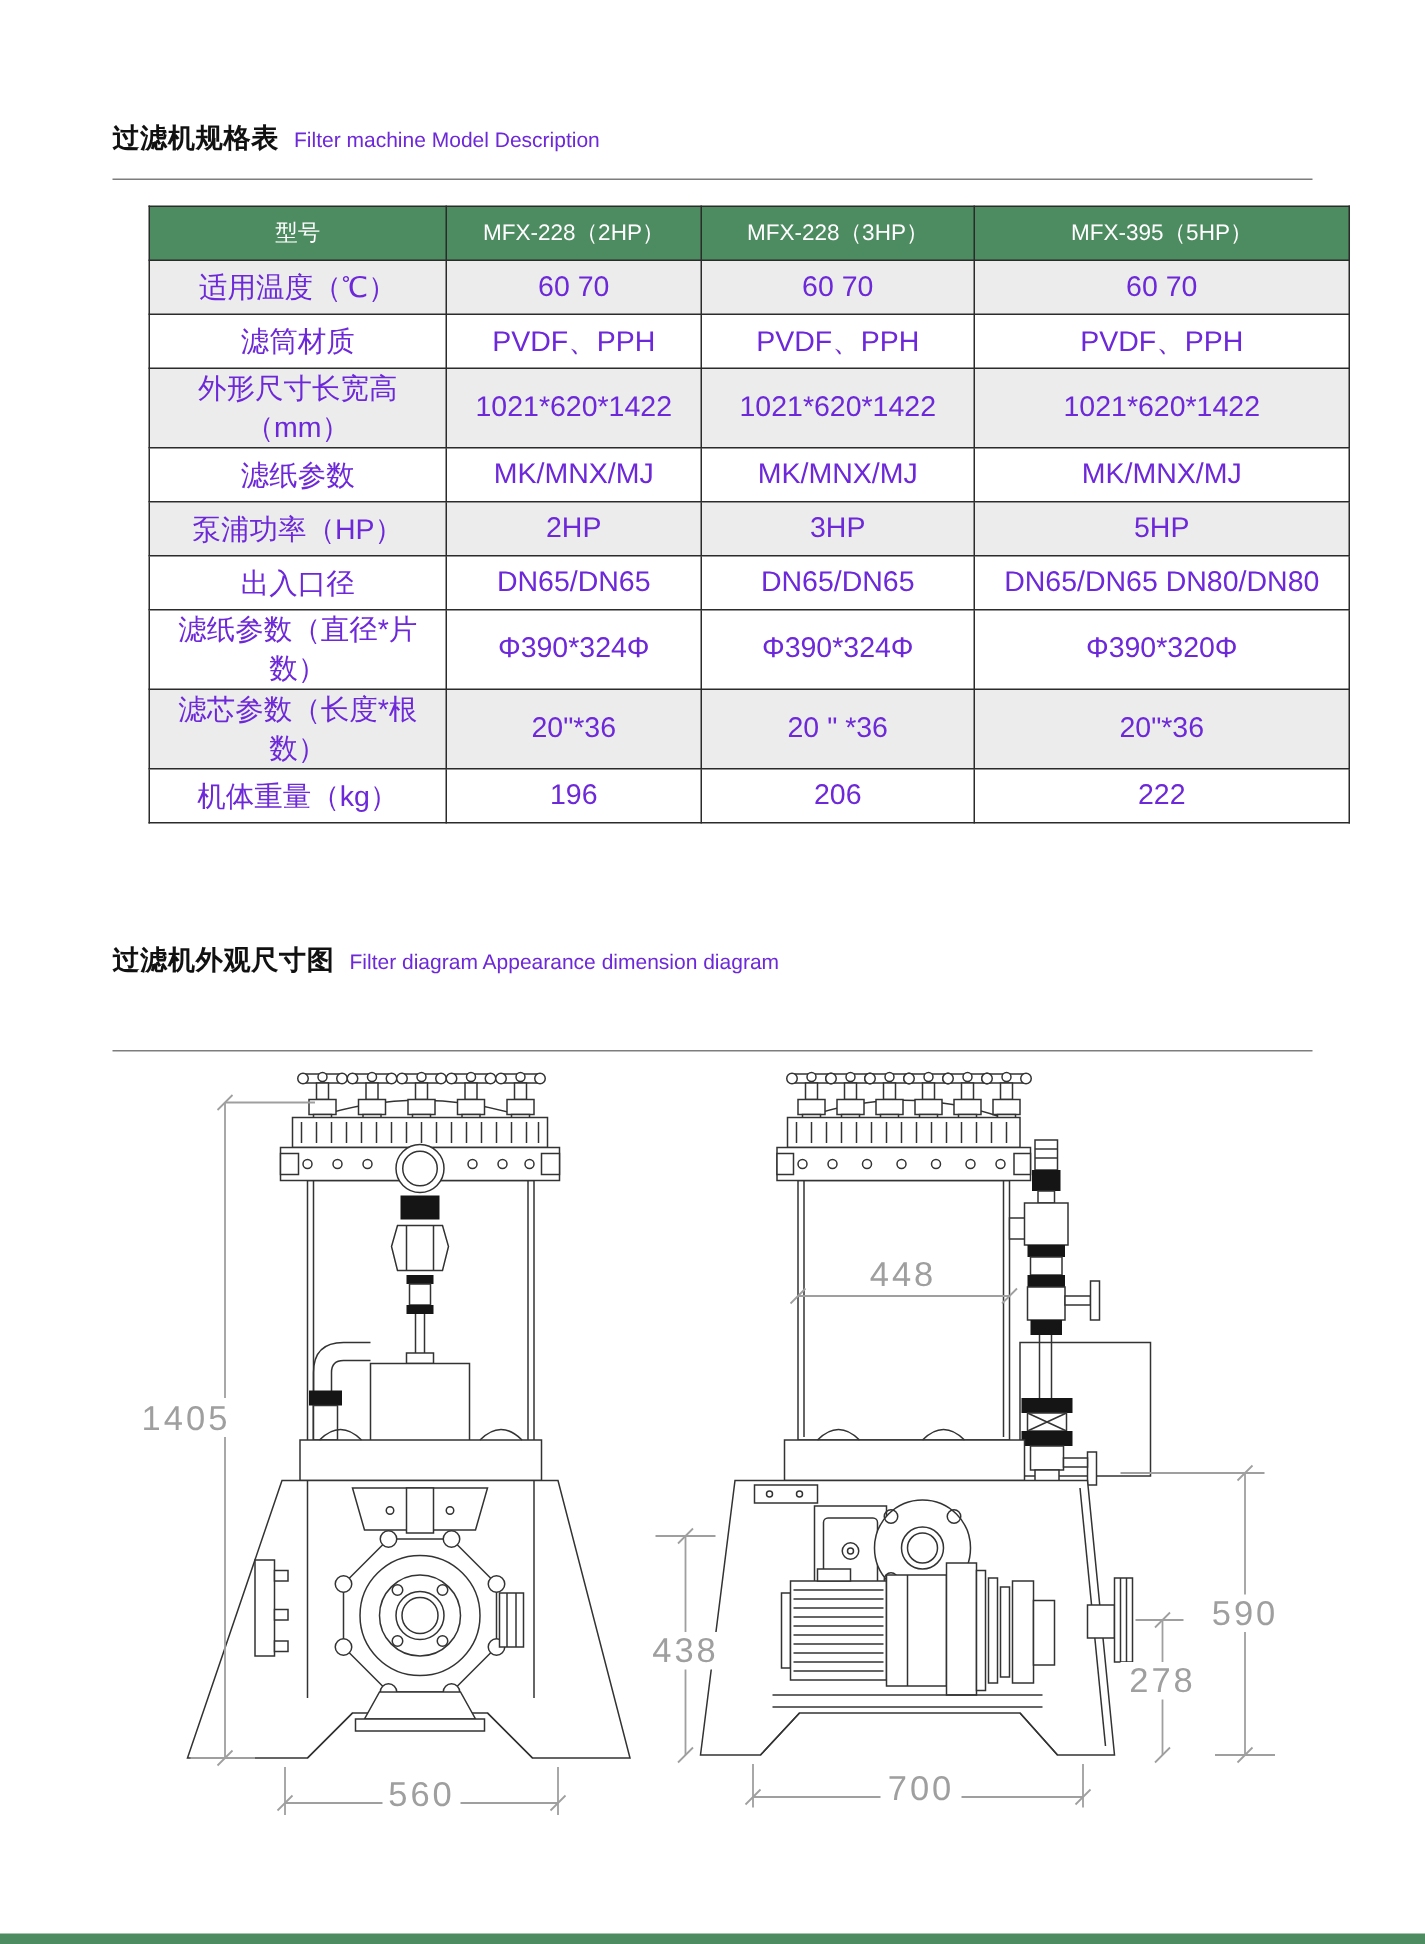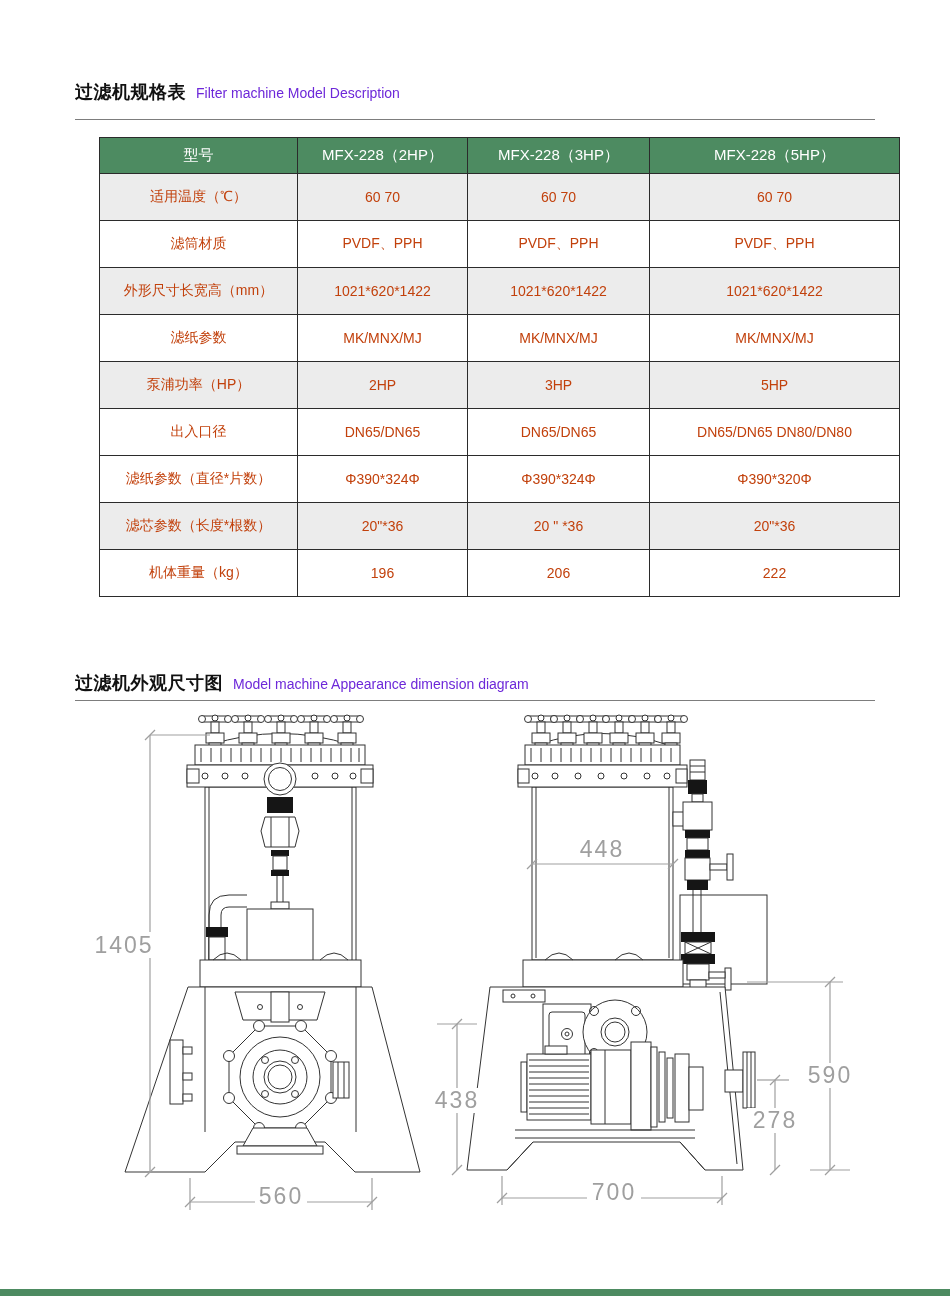--- a/index.html
+++ b/index.html
@@ -4,33 +4,33 @@
 <style>
   * { margin:0; padding:0; box-sizing:border-box; }
   html,body { width:950px; height:1296px; background:#ffffff;
     font-family:"Liberation Sans", sans-serif; position:relative; overflow:hidden; }
   .page { position:absolute; left:0; top:0; width:950px; height:1296px; background:#fff;padding-left:46px; }
 
   .section-title { position:absolute; left:75px; width:800px; display:flex; align-items:baseline; gap:10px; }
   .section-title .zh { font-size:18px; font-weight:bold; color:#111; letter-spacing:0.5px; }
   .section-title .en { font-size:14px; font-weight:400; color:#6d28d9; }
   #title-spec { top:80px; }
-  #title-dim  { top:671px; }
+  #title-dim  { top:628px; }
 
   .rule { position:absolute; left:75px; width:800px; height:1px; background:#7d7d7d; }
   #rule-spec { top:119px; }
   #rule-dim  { top:700px; }
 
   table.spec { position:absolute; left:75px; top:137px; width:800px;
     border-collapse:collapse; table-layout:fixed;margin-left:24px; }
   table.spec col.c1 { width:198px; } table.spec col.c2 { width:170px; }
   table.spec col.c3 { width:182px; } table.spec col.c4 { width:250px; }
   table.spec th, table.spec td { border:1px solid #2b2b2b; text-align:center; vertical-align:middle; }
   table.spec th { background:#4d8b61; color:#ffffff; font-weight:400; font-size:15px; height:36px; }
-  table.spec td { height:47px; font-size:14px; color:#c2410c; background:#ffffff; }
+  table.spec td { height:36px; font-size:19px; color:#6d28d9; background:#ffffff; }
   table.spec tr.alt td { background:#ececec; }
 
   .drawing { position:absolute; left:75px; top:702px; width:800px; height:528px; }
   svg text.dim { font-family:"Liberation Sans", sans-serif; font-size:23px; fill:#9f9f9f; letter-spacing:2px; }
   svg text.brand { font-family:"Liberation Sans", sans-serif; font-size:6.5px; fill:#444; letter-spacing:0; }
 
   .footer-bar { position:absolute; left:0; bottom:0; width:950px; height:7px; background:#4d8b61; }
 </style>
 </head>
 <body>
@@ -48,21 +48,21 @@
         <col class="c1">
         <col class="c2">
         <col class="c3">
         <col class="c4">
       </colgroup>
     <thead>
       <tr>
         <th>型号</th>
         <th>MFX-228（2HP）</th>
         <th>MFX-228（3HP）</th>
-        <th>MFX-228（5HP）</th>
+        <th>MFX-395（5HP）</th>
       </tr>
     </thead>
     <tbody>
       <tr class="alt">
         <td>适用温度（℃）</td>
         <td>60 70</td>
         <td>60 70</td>
         <td>60 70</td>
       </tr>
       <tr>
@@ -111,21 +111,21 @@
         <td>机体重量（kg）</td>
         <td>196</td>
         <td>206</td>
         <td>222</td>
       </tr>
     </tbody>
   </table>
 
   <div class="section-title" id="title-dim">
     <span class="zh">过滤机外观尺寸图</span>
-    <span class="en">Model machine Appearance dimension diagram</span>
+    <span class="en">Filter diagram Appearance dimension diagram</span>
   </div>
   <div class="rule" id="rule-dim"></div>
 
   <div class="drawing">
   <svg width="800" height="528" viewBox="0 0 800 528" xmlns="http://www.w3.org/2000/svg" fill="none" stroke="#333" stroke-width="1">
     <defs>
       <g id="valve">
         <rect x="-15" y="-4" width="30" height="6" rx="3" fill="#fff"></rect>
         <circle cx="-13" cy="-1" r="3.5" fill="#fff"></circle>
         <circle cx="13" cy="-1" r="3.5" fill="#fff"></circle>

